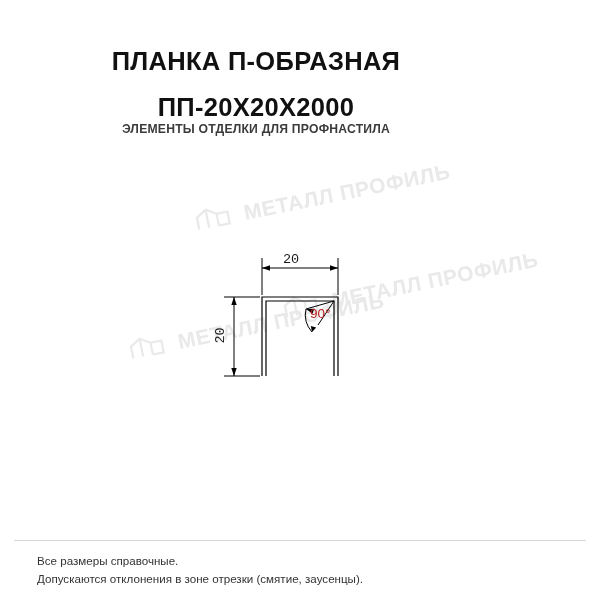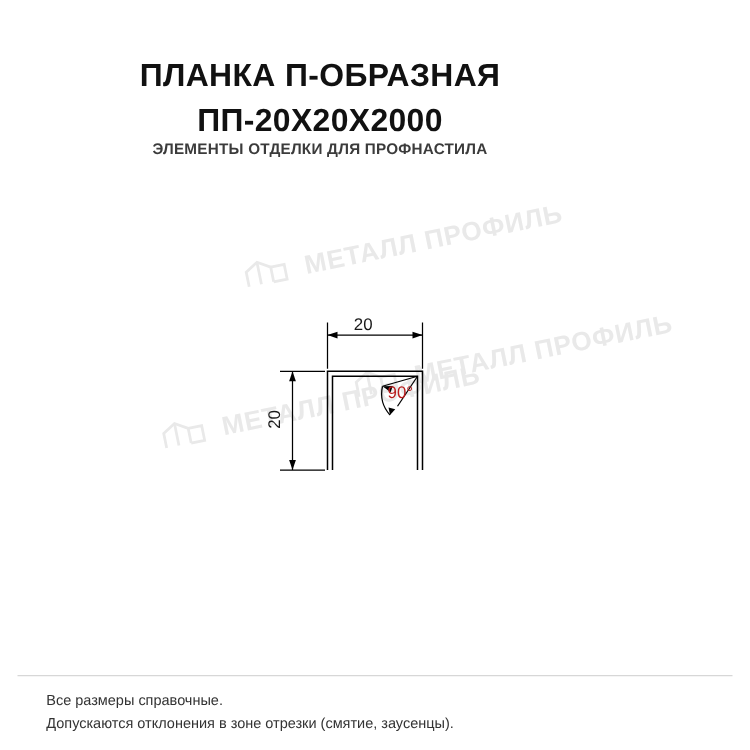--- a/index.html
+++ b/index.html
@@ -36,21 +36,21 @@
     line-height: 1.18;
     color: #111111;
     white-space: nowrap;
   }
   .title-2 {
     font-size: 25.5px;
     font-weight: bold;
     letter-spacing: 0.3px;
     line-height: 1.18;
     color: #111111;
-    margin-top: 6px;
+    margin-top: 16px;
     white-space: nowrap;
   }
   .subtitle {
     font-size: 12.2px;
     font-weight: bold;
     color: #3b3b3b;
     letter-spacing: 0.2px;
     white-space: nowrap;
   }
 
@@ -87,21 +87,21 @@
     top: 0;
     width: 600px;
     height: 600px;
     pointer-events: none;
   }
 
   .dim-label {
     position: absolute;
     font-size: 13.5px;
     color: #1a1a1a;
-    font-family: Liberation Sans, sans-serif;
+    font-family: Liberation Mono, monospace;
   }
   .dim-top {
     left: 283px;
     top: 252px;
   }
   .dim-left {
     left: 212px;
     top: 328px;
     transform: rotate(-90deg);
     transform-origin: center center;

